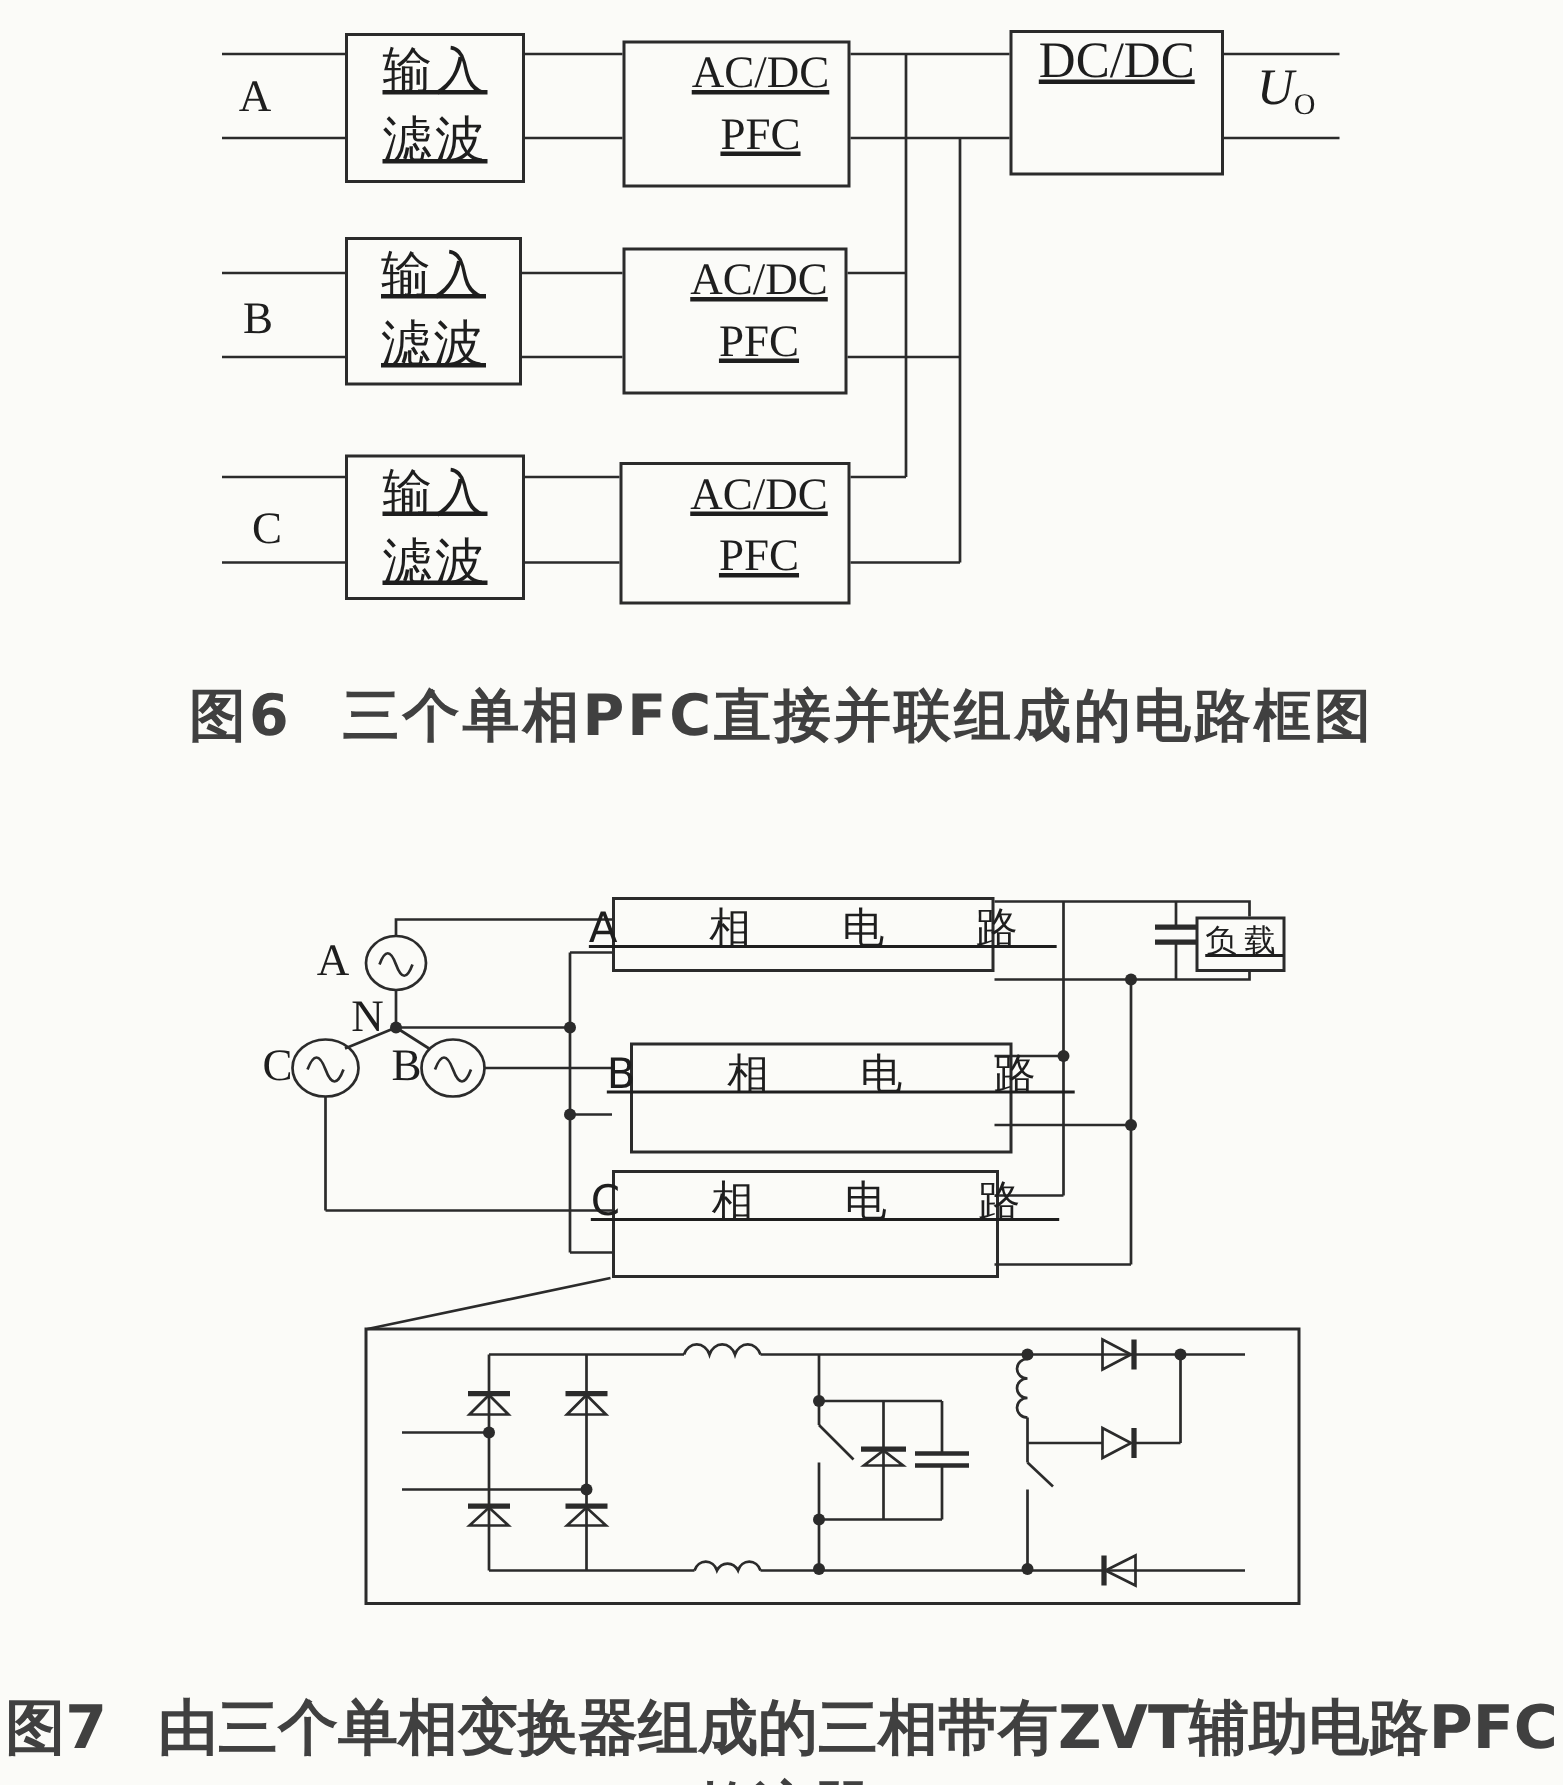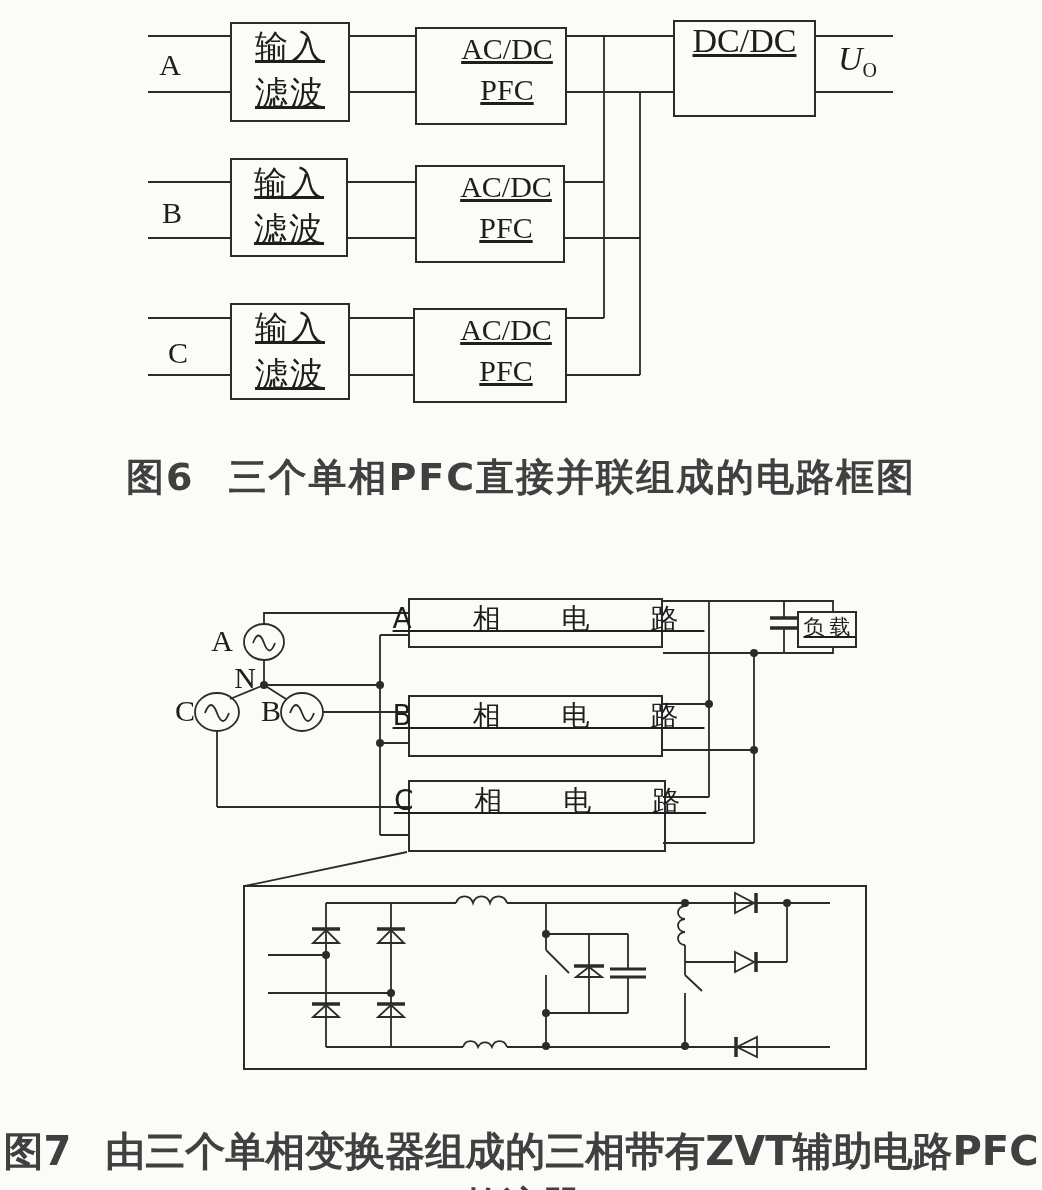--- a/index.html
+++ b/index.html
@@ -200,21 +200,21 @@
   </div>
 
   <div class="abs phase-label" style="left:204px;top:624px;width:36px;text-align:center;">A</div>
   <div class="abs phase-label" style="left:228px;top:661px;width:34px;text-align:center;">N</div>
   <div class="abs phase-label" style="left:168px;top:694px;width:34px;text-align:center;">C</div>
   <div class="abs phase-label" style="left:254px;top:694px;width:34px;text-align:center;">B</div>
 
   <div class="box pbox cn" style="left:408px;top:598px;width:255px;height:50px;">
     <span>A 相 电 路</span>
   </div>
-  <div class="box pbox cn" style="left:408px;top:695px;width:255px;height:62px;">
+  <div class="box pbox cn" style="left:420px;top:695px;width:255px;height:74px;">
     <span>B 相 电 路</span>
   </div>
   <div class="box pbox cn" style="left:408px;top:780px;width:258px;height:72px;">
     <span>C 相 电 路</span>
   </div>
 
   <div class="box load-box cn" style="left:797px;top:611px;width:60px;height:37px;">
     <span>负载</span>
   </div>
 

